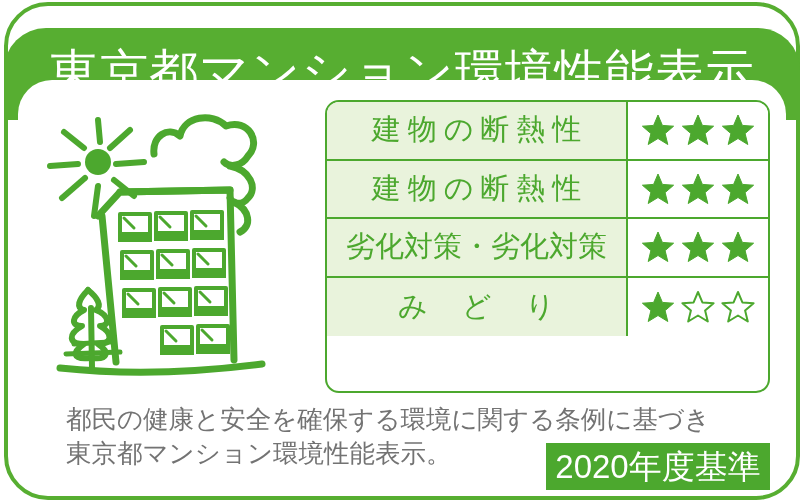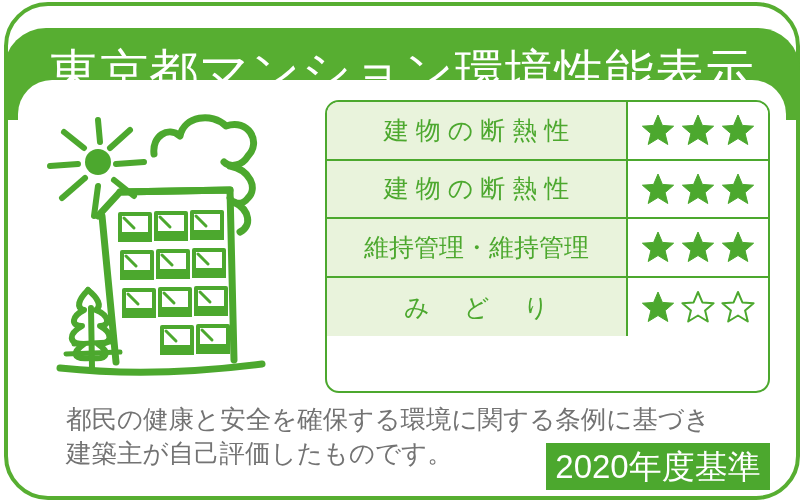--- a/index.html
+++ b/index.html
@@ -110,21 +110,21 @@
   .rating-row:last-child {
     border-bottom: none;
   }
 
   .rating-label {
     flex: 0 0 301px;
     box-sizing: border-box;
     background: #E9F3DC;
     border-right: 2px solid #4CA82E;
     color: #4CA82E;
-    font-size: 25px;
+    font-size: 29px;
     display: flex;
     align-items: center;
     justify-content: center;
     white-space: nowrap;
     overflow: hidden;
   }
   .rating-label.spaced {
     letter-spacing: 7px;
     text-indent: 7px;
   }
@@ -314,21 +314,21 @@
           <span class="star">
             <svg viewBox="0 0 34 34" xmlns="http://www.w3.org/2000/svg">
               <path d="M17 2 L21.4 12.4 L32.6 13.2 L24.1 20.6 L26.8 31.5 L17 25.5 L7.2 31.5 L9.9 20.6 L1.4 13.2 L12.6 12.4 Z" fill="#4CA82E" stroke="#4CA82E" stroke-width="1" stroke-linejoin="round"></path>
             </svg>
           </span>
         </div>
     </div>
 
 
     <div class="rating-row">
-      <div class="rating-label tight">維持管理・維持管理</div>
+      <div class="rating-label tight">劣化対策・劣化対策</div>
       <div class="rating-stars">
           <span class="star">
             <svg viewBox="0 0 34 34" xmlns="http://www.w3.org/2000/svg">
               <path d="M17 2 L21.4 12.4 L32.6 13.2 L24.1 20.6 L26.8 31.5 L17 25.5 L7.2 31.5 L9.9 20.6 L1.4 13.2 L12.6 12.4 Z" fill="#4CA82E" stroke="#4CA82E" stroke-width="1" stroke-linejoin="round"></path>
             </svg>
           </span>
           <span class="star">
             <svg viewBox="0 0 34 34" xmlns="http://www.w3.org/2000/svg">
               <path d="M17 2 L21.4 12.4 L32.6 13.2 L24.1 20.6 L26.8 31.5 L17 25.5 L7.2 31.5 L9.9 20.6 L1.4 13.2 L12.6 12.4 Z" fill="#4CA82E" stroke="#4CA82E" stroke-width="1" stroke-linejoin="round"></path>
             </svg>
@@ -359,18 +359,18 @@
               <path d="M17 2 L21.4 12.4 L32.6 13.2 L24.1 20.6 L26.8 31.5 L17 25.5 L7.2 31.5 L9.9 20.6 L1.4 13.2 L12.6 12.4 Z" fill="none" stroke="#4CA82E" stroke-width="2" stroke-linejoin="round"></path>
             </svg>
           </span>
         </div>
     </div>
 
   </div>
 
   <div class="footer-note">
     <span class="footer-line">都民の健康と安全を確保する環境に関する条例に基づき</span>
-    <span class="footer-line">建築主が自己評価したものです。</span>
+    <span class="footer-line">東京都マンション環境性能表示。</span>
   </div>
 
   <div class="standard-badge">2020年度基準</div>
 
 </div>
 
 </body></html>

